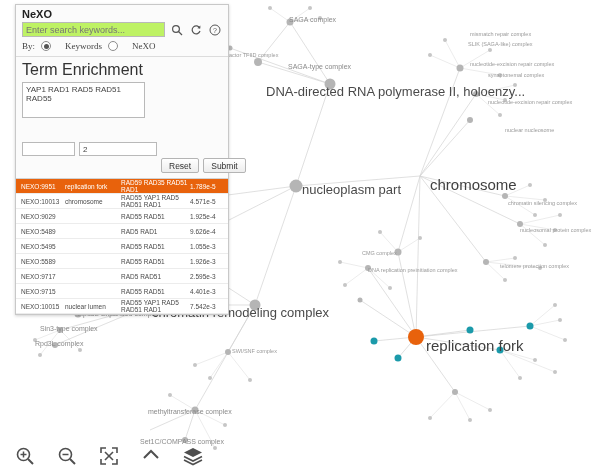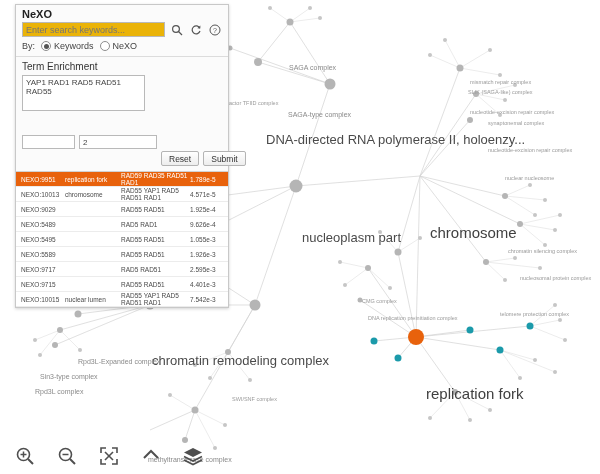--- a/index.html
+++ b/index.html
@@ -21,21 +21,20 @@
     left: 0; top: 0;
     width: 600px; height: 474px;
   }
   #network svg { display: block; }
 
   .node-label {
     position: absolute;
     color: #4d4d4d;
     white-space: nowrap;
     pointer-events: none;
-    margin-top: 48px;
   }
   .lbl-xl { font-size: 15px; color: #3f3f3f; }
   .lbl-lg { font-size: 13px; color: #4a4a4a; }
   .lbl-md { font-size: 10px; color: #6d6d6d; }
   .lbl-sm { font-size: 7px; color: #8a8a8a; }
   .lbl-xs { font-size: 5.5px; color: #9a9a9a; }
 
   
   #panel {
     position: absolute;
@@ -58,21 +57,21 @@
     align-items: center;
     padding: 0 6px 4px 6px;
     gap: 4px;
   }
   #search-input {
     flex: 1;
     height: 15px;
     font-size: 9px;
     padding: 1px 3px;
     border: 1px solid #b9b9b9;
-    background: #eab308;
+    background: #bef264;
     color: #555;
     box-sizing: border-box;
     font-family: "Liberation Sans", sans-serif;
   }
   .icon-btn {
     width: 15px; height: 15px;
     border: none;
     background: transparent;
     padding: 0;
     cursor: pointer;
@@ -80,42 +79,43 @@
     align-items: center;
     justify-content: center;
   }
   .radio-row {
     display: flex;
     align-items: center;
     gap: 6px;
     padding: 0 6px 5px 6px;
     font-size: 9px;
     color: #444;
-  }
-  .radio-item { display: flex; align-items: center; gap: 3px; }
+    font-family: Liberation Serif, serif;
+  }
+  .radio-item { display: flex; align-items: center; gap: 14px; }
   .radio {
     width: 8px; height: 8px;
     border-radius: 50%;
     border: 1px solid #8d8d8d;
     background: #fff;
     display: inline-block;
     position: relative;
   }
   .radio.checked::after {
     content: "";
     position: absolute;
     left: 1.5px; top: 1.5px;
     width: 5px; height: 5px;
     border-radius: 50%;
     background: #555;
   }
   .panel-sep { height: 1px; background: #dcdcdc; margin: 0; }
   .section-title {
     padding: 4px 6px 3px 6px;
-    font-size: 10px;
+    font-size: 16px;
     color: #333;
   }
   #term-box {
     margin: 0 6px 5px 6px;
     height: 36px;
     border: 1px solid #b9b9b9;
     background: #fff;
     font-size: 8px;
     color: #444;
     padding: 2px 3px;

